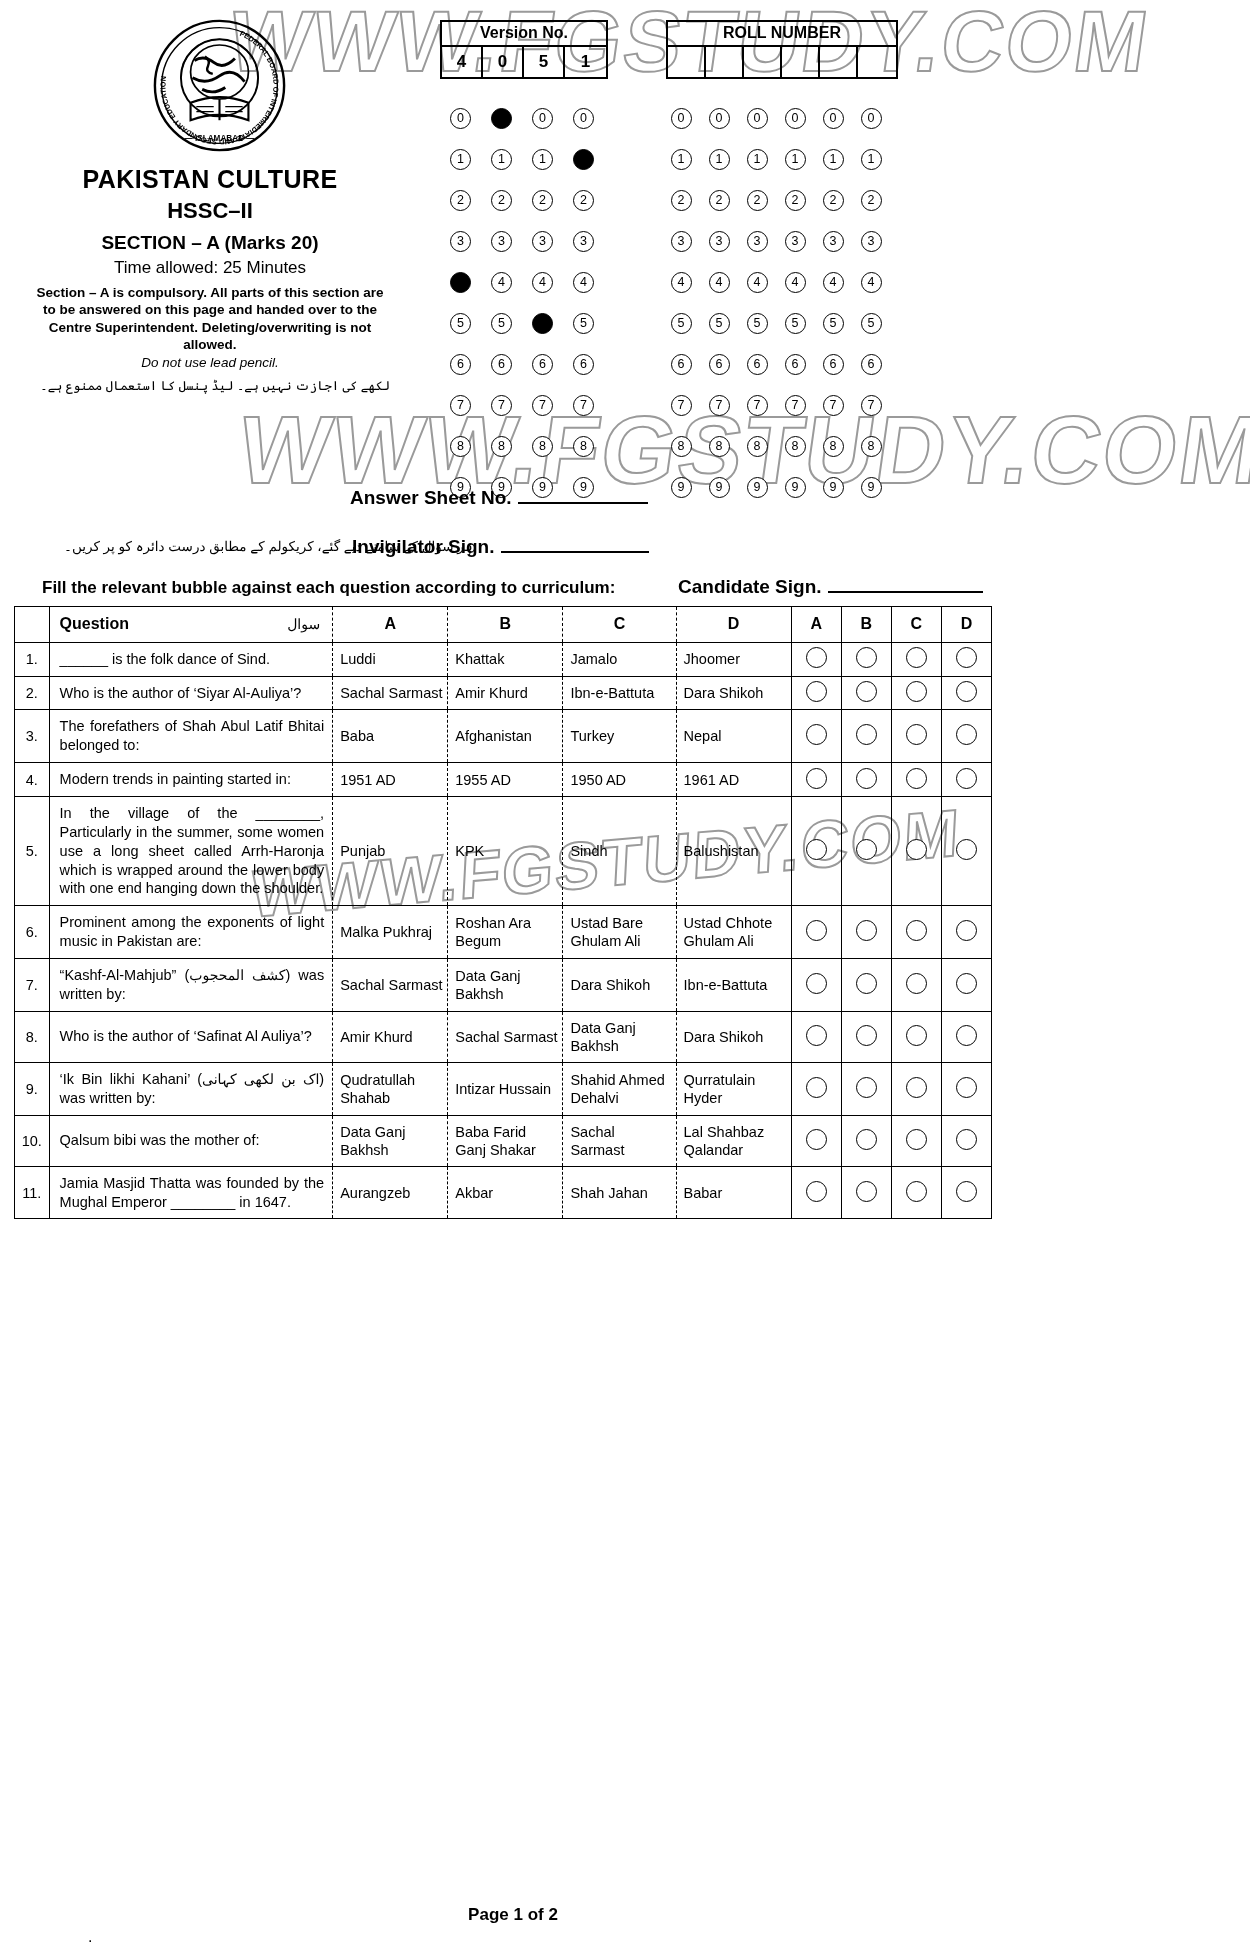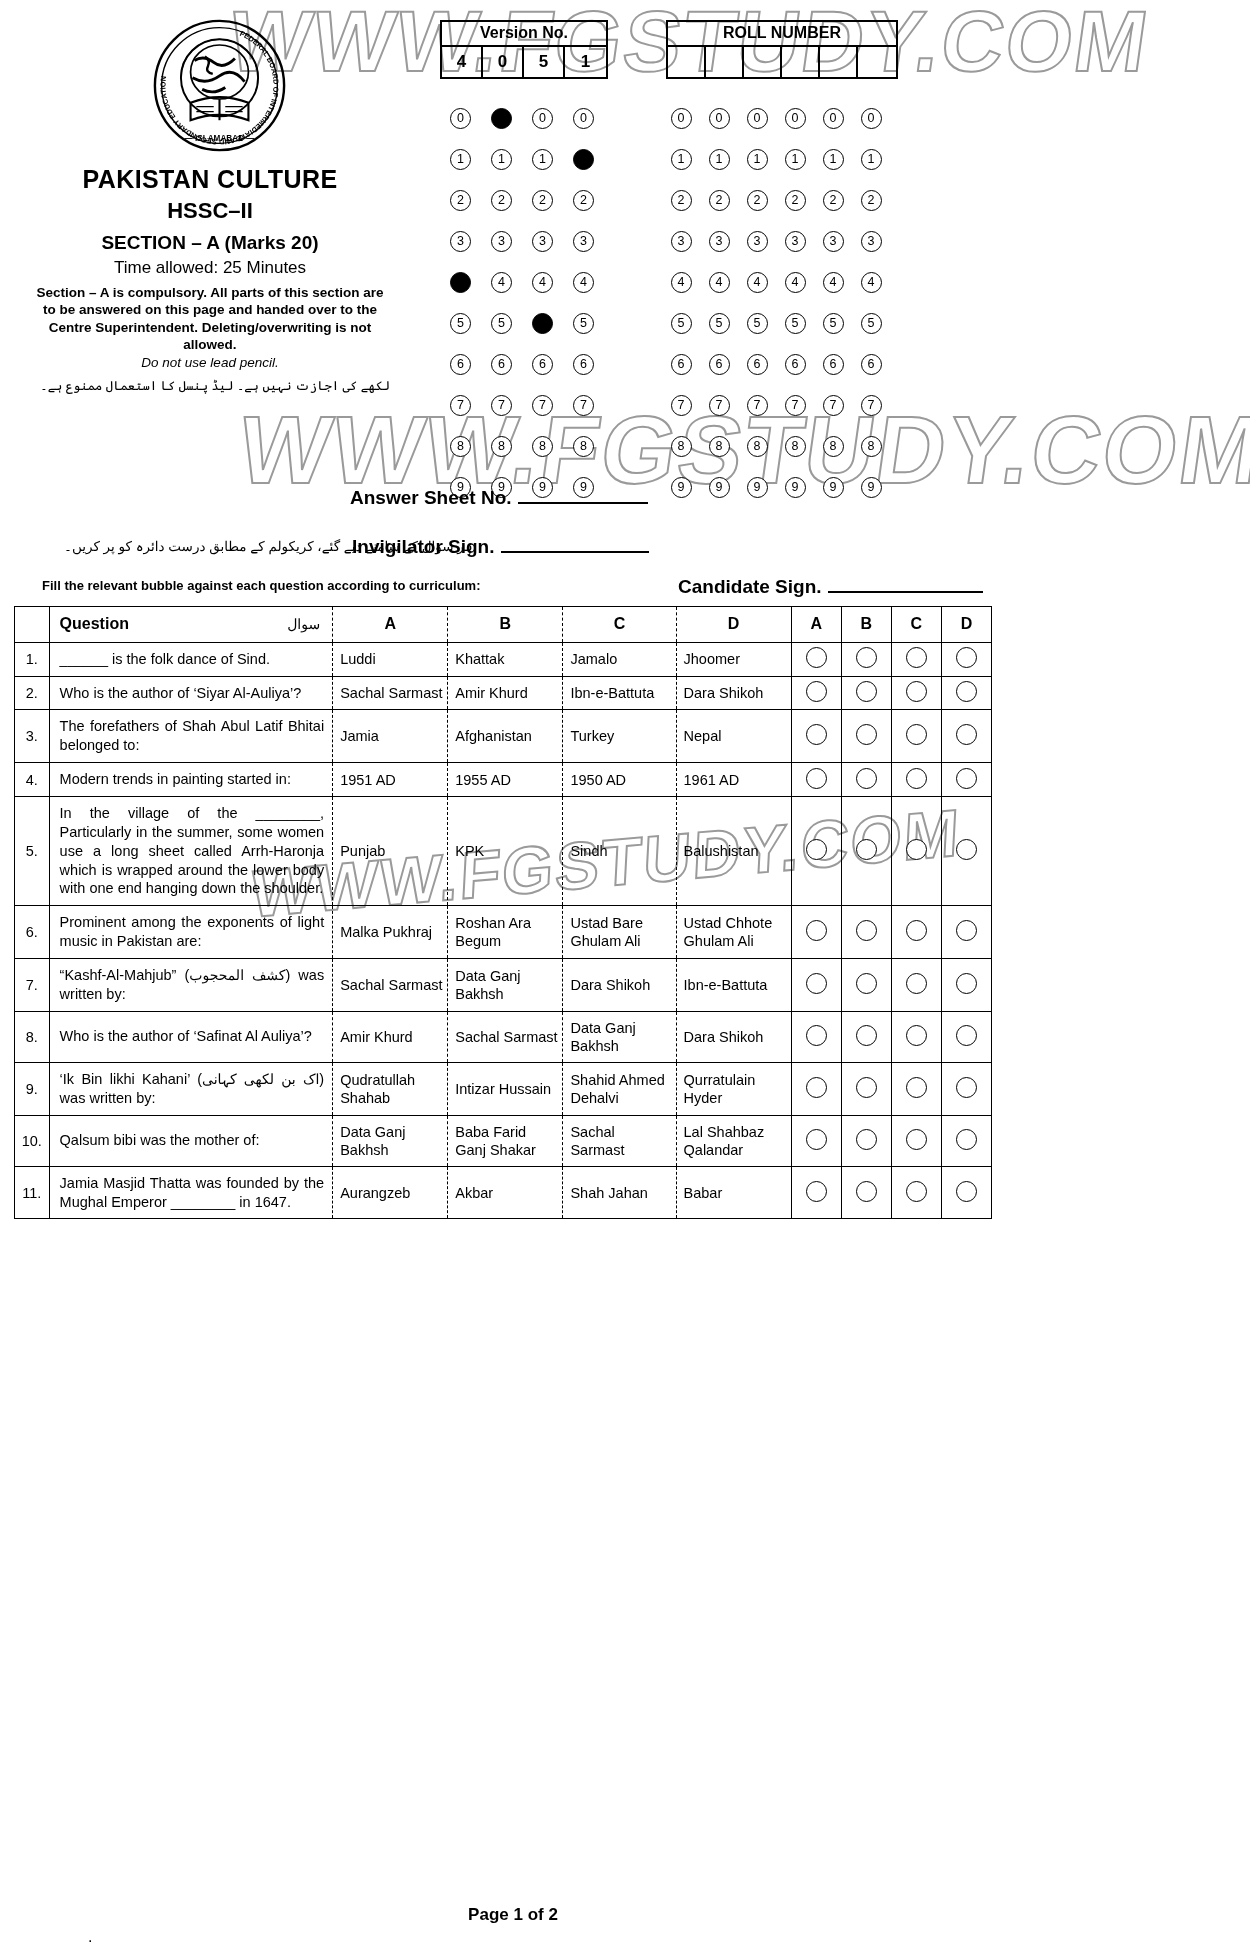--- a/index.html
+++ b/index.html
@@ -96,21 +96,21 @@
   }
   .invig .ul { display:inline-block; width: 148px; border-bottom: 2px solid #000; margin-left: 6px; height: 17px; }
 
   .invig-urdu {
     position: absolute; left: 64px; top: 538px; z-index: 8;
     font-size: 13.5px; direction: rtl;
   }
 
   .fillnote {
     position: absolute; left: 42px; top: 578px; z-index: 8;
-    font-size: 13px; font-weight: 700;
+    font-size: 17px; font-weight: 700;
   }
   .candsign {
     position: absolute; left: 678px; top: 576px; z-index: 8;
     font-size: 19px; font-weight: 700;
   }
   .candsign .ul { display:inline-block; width: 155px; border-bottom: 2px solid #000; margin-left: 6px; height: 17px; }
 
   
   table.qt {
     position: absolute; left: 14px; top: 606px; width: 978px;
@@ -593,21 +593,21 @@
           <td class="c-opt">Ibn-e-Battuta</td>
           <td class="c-opt">Dara Shikoh</td>
           <td class="c-bub"><span class="ansbub"></span></td>
           <td class="c-bub"><span class="ansbub"></span></td>
           <td class="c-bub"><span class="ansbub"></span></td>
           <td class="c-bub last"><span class="ansbub"></span></td>
         </tr>
         <tr>
           <td class="c-num">3.</td>
           <td class="c-q">The forefathers of Shah Abul Latif Bhitai belonged to:</td>
-          <td class="c-opt">Jamia</td>
+          <td class="c-opt">Baba</td>
           <td class="c-opt">Afghanistan</td>
           <td class="c-opt">Turkey</td>
           <td class="c-opt">Nepal</td>
           <td class="c-bub"><span class="ansbub"></span></td>
           <td class="c-bub"><span class="ansbub"></span></td>
           <td class="c-bub"><span class="ansbub"></span></td>
           <td class="c-bub last"><span class="ansbub"></span></td>
         </tr>
         <tr>
           <td class="c-num">4.</td>

